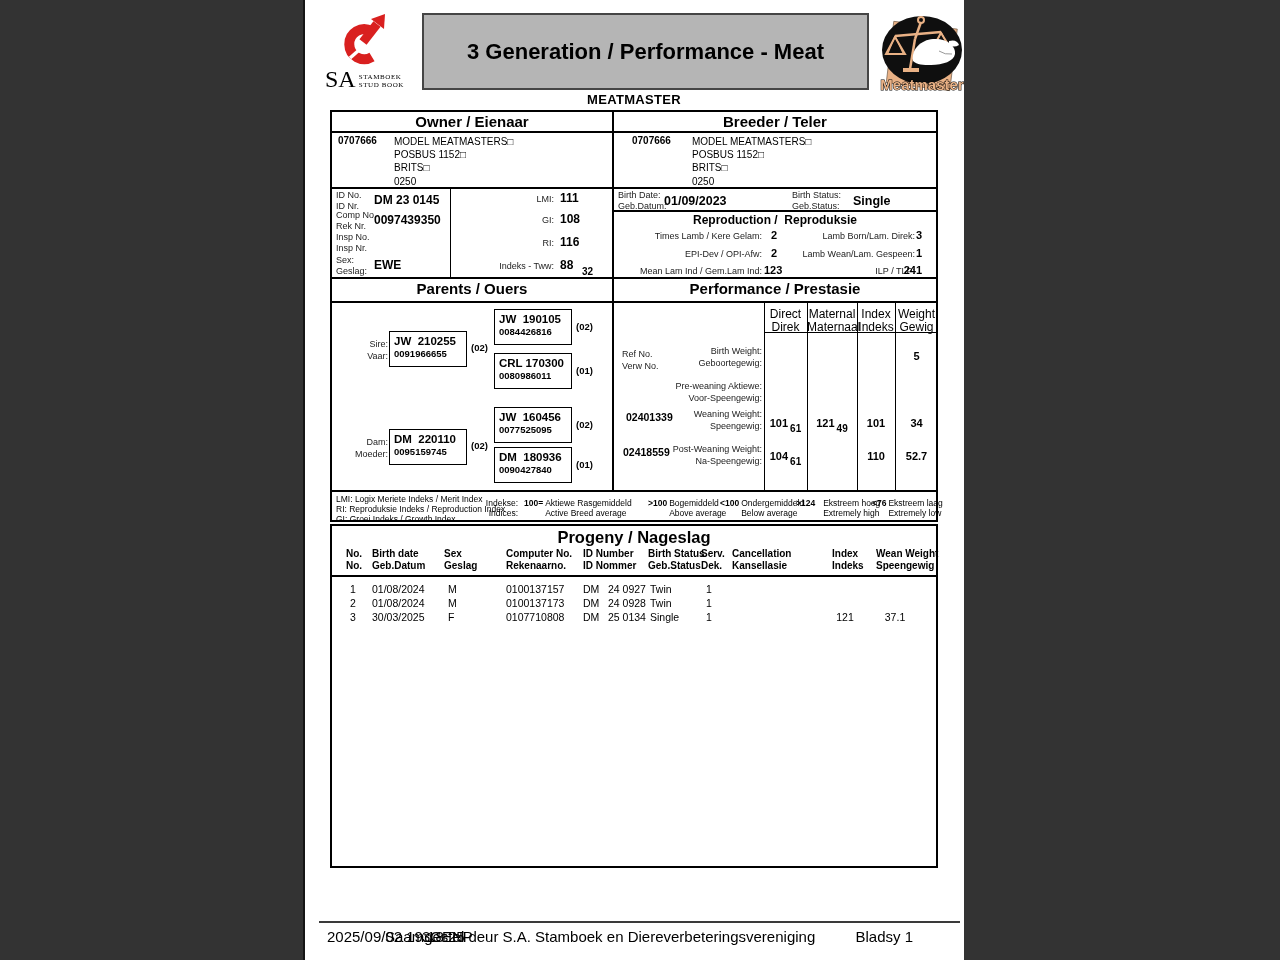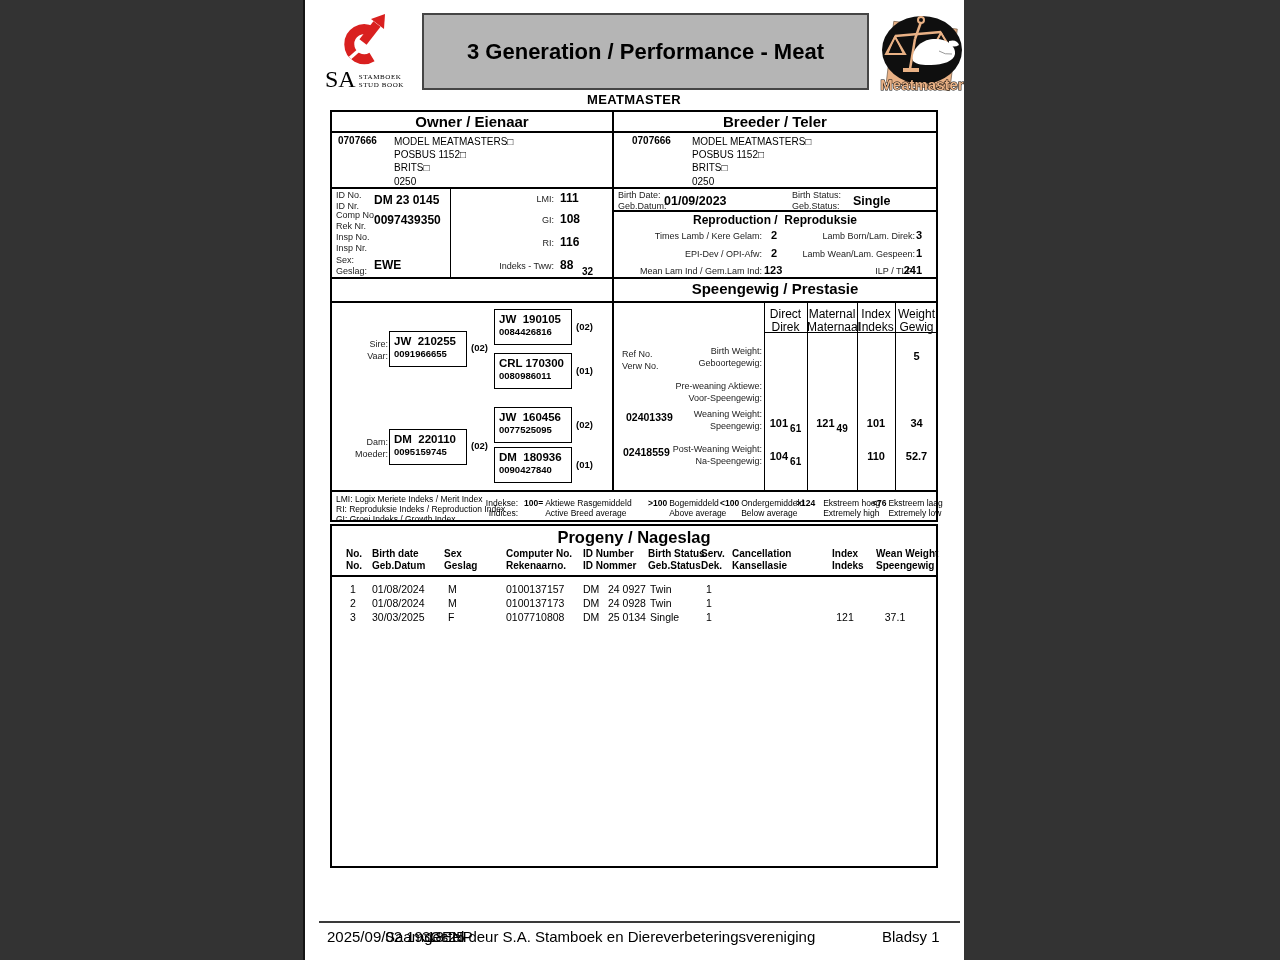--- a/index.html
+++ b/index.html
@@ -176,21 +176,22 @@
     <div class="abs lbl lblr" style="left:282px;top:137px;width:148px">EPI-Dev / OPI-Afw:</div>
     <div class="abs val11" style="left:432px;top:135px;width:20px;text-align:center">2</div>
     <div class="abs lbl lblr" style="left:437px;top:137px;width:146px">Lamb Wean/Lam. Gespeen:</div>
     <div class="abs val11" style="left:556px;top:135px;width:34px;text-align:right">1</div>
 
     <div class="abs lbl lblr" style="left:282px;top:154px;width:148px">Mean Lam Ind / Gem.Lam Ind:</div>
     <div class="abs val11" style="left:432px;top:152px;width:26px;">123</div>
     <div class="abs lbl lblr" style="left:437px;top:154px;width:146px">ILP / TLP:</div>
     <div class="abs val11" style="left:556px;top:152px;width:34px;text-align:right">241</div>
 
-    <div class="abs sechdr" style="left:282px;top:168px;width:322px">Speengewig / Prestasie</div>
+    <div class="abs sechdr" style="left:0;top:168px;width:280px">Parents / Ouers</div>
+    <div class="abs sechdr" style="left:282px;top:168px;width:322px">Performance / Prestasie</div>
 
     <div class="abs lbl lblr" style="left:8px;top:226px;width:48px;line-height:12px">
       <div>Sire:</div>
       <div>Vaar:</div>
     </div>
     <div class="pbox" style="left:57px;top:219px">
       <div class="pid">JW  210255</div>
       <div class="preg">0091966655</div>
     </div>
     <div class="abs gen" style="left:139px;top:230px">(02)</div>
@@ -424,15 +425,15 @@
     <div class="abs pgcell" style="left:318px;top:85px">Single</div>
     <div class="abs pgcell" style="left:372px;top:85px;width:10px;text-align:center">1</div>
     <div class="abs pgcell" style="left:498px;top:85px;width:30px;text-align:center">121</div>
     <div class="abs pgcell" style="left:546px;top:85px;width:34px;text-align:center">37.1</div>
   </div>
 
   <div class="ln" style="left:14px;top:921px;width:641px;height:1.5px;background:#3a3a3a"></div>
   <div class="abs foot" style="left:22px;top:928px">2025/09/02 19:18:25</div>
   <div class="abs foot" style="left:117px;top:928px">3GENP</div>
   <div class="abs foot" style="left:80px;top:928px;width:420px;text-align:center">Saamgestel deur S.A. Stamboek en Diereverbeteringsvereniging</div>
-  <div class="abs foot" style="left:577px;top:928px;width:80px;text-align:left">Bladsy 1</div>
+  <div class="abs foot" style="left:528px;top:928px;width:80px;text-align:right">Bladsy 1</div>
 
 </div>
 
 </body></html>

